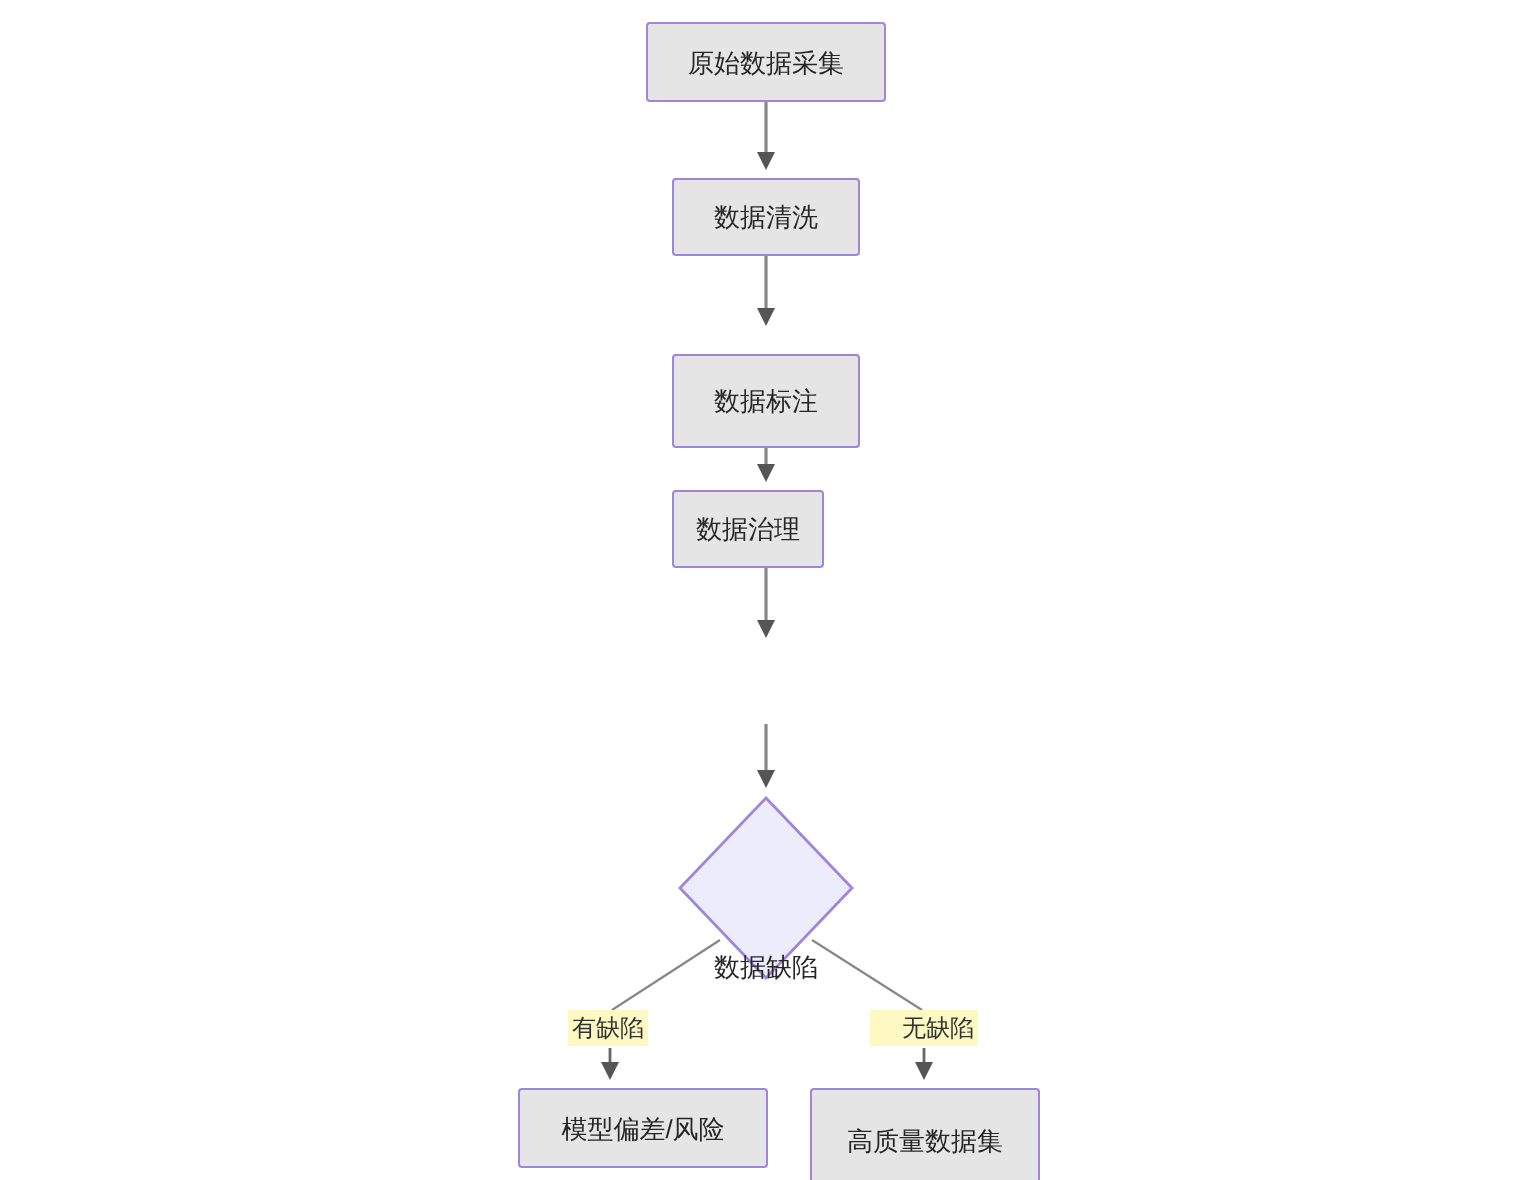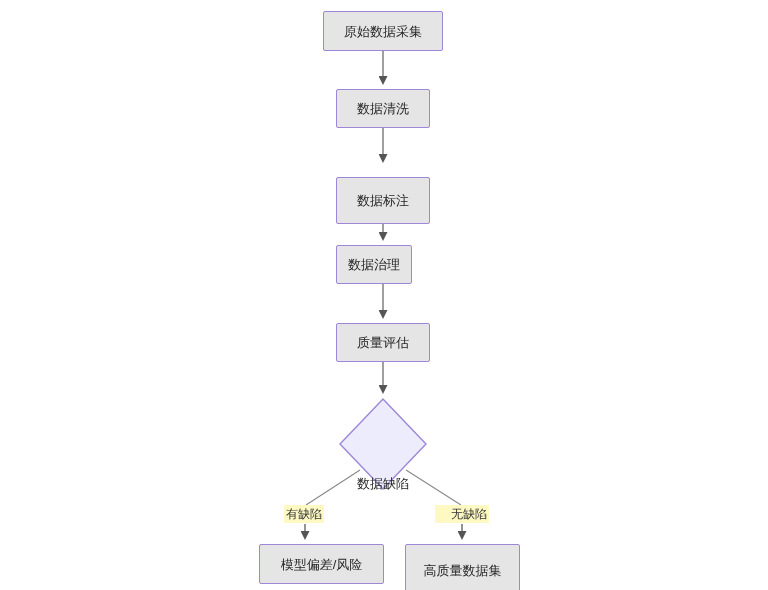--- a/index.html
+++ b/index.html
@@ -113,23 +113,20 @@
   </div>
 
   <div class="node" style="left:336px; top:167px; width:94px; height:47px;margin-top:10px;">
     <span>数据标注</span>
   </div>
 
   <div class="node" style="left:336px; top:245px; width:76px; height:39px;">
     <span>数据治理</span>
   </div>
 
-  <div class="node" style="left:336px; top:323px; width:94px; height:39px;">
-    <span>质量评估</span>
-  </div>
 
   <div class="diamond-wrap" style="left:339px; top:398px; width:88px; height:92px;">
     <svg class="diamond-shape" viewBox="0 0 88 92" xmlns="http://www.w3.org/2000/svg" preserveAspectRatio="none">
       <polygon points="44,1 87,46 44,91 1,46" fill="#ececfc" stroke="#9e86d8" stroke-width="1.4"></polygon>
     </svg>
     <div class="diamond-label">
       <span>数据缺陷</span>
     </div>
   </div>
 

